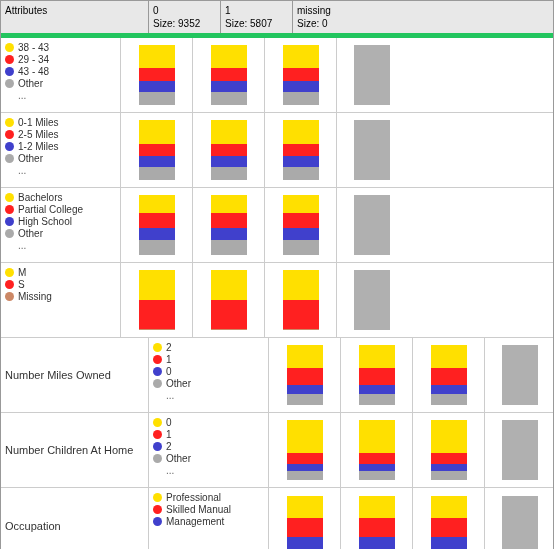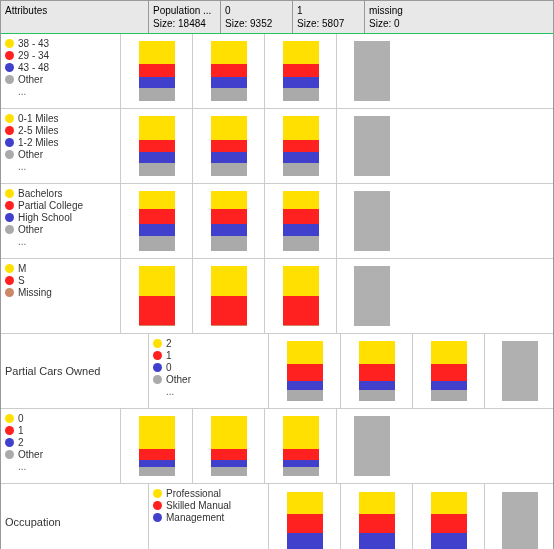--- a/index.html
+++ b/index.html
@@ -7,21 +7,21 @@
 
     .table-container {
       width: 554px;
       border: 1px solid #999;
       overflow: hidden;
     }
 
     .table-header {
       display: flex;
       background: #e8e8e8;
-      border-bottom: 1px solid #22c55e;
+      border-bottom: 5px solid #22c55e;
     }
 
     .col-attributes { width: 148px; min-width: 148px; }
     .col-states { width: 120px; min-width: 120px; }
     .col-pop { width: 72px; min-width: 72px; }
     .col-0 { width: 72px; min-width: 72px; }
     .col-1 { width: 72px; min-width: 72px; }
     .col-missing { width: 70px; min-width: 70px; }
 
     .header-cell {
@@ -114,24 +114,20 @@
     }
   </style>
 </head>
 <body>
 
 <div class="table-container">
 
   <div class="table-header">
     <div class="header-cell col-attributes">
       <span>Attributes</span>
-    </div>
-    <div class="header-cell col-pop">
-      <div>Population ...</div>
-      <div>Size: 18484</div>
     </div>
     <div class="header-cell col-0">
       <div>0</div>
       <div>Size: 9352</div>
     </div>
     <div class="header-cell col-1">
       <div>1</div>
       <div>Size: 5807</div>
     </div>
     <div class="header-cell col-missing">
@@ -319,21 +315,21 @@
             <div class="bar-segment" style="background-color: rgb(255, 224, 0); height: 50%;"></div>
             <div class="bar-segment" style="background-color: rgb(255, 32, 32); height: 48%;"></div>
             <div class="bar-segment" style="background-color: rgb(204, 136, 102); height: 2%;"></div>
           </div>
         </div>
         <div class="cell cell-chart-missing col-missing">
           <div class="gray-box"></div>
         </div>
       </div>
       <div class="table-row">
-        <div class="cell cell-attr col-attributes">Partial Cars Owned</div>
+        <div class="cell cell-attr col-attributes">Number Miles Owned</div>
         <div class="cell cell-states col-states">
           <div class="state-item">
             <span class="dot" style="background-color: rgb(255, 224, 0);"></span>
             <span>2</span>
           </div>
           <div class="state-item">
             <span class="dot" style="background-color: rgb(255, 32, 32);"></span>
             <span>1</span>
           </div>
           <div class="state-item">
@@ -368,20 +364,21 @@
             <div class="bar-segment" style="background-color: rgb(255, 32, 32); height: 28%;"></div>
             <div class="bar-segment" style="background-color: rgb(64, 64, 204); height: 15%;"></div>
             <div class="bar-segment" style="background-color: rgb(170, 170, 170); height: 19%;"></div>
           </div>
         </div>
         <div class="cell cell-chart-missing col-missing">
           <div class="gray-box"></div>
         </div>
       </div>
       <div class="table-row">
+        <div class="cell cell-attr col-attributes">Number Children At Home</div>
         <div class="cell cell-states col-states">
           <div class="state-item">
             <span class="dot" style="background-color: rgb(255, 224, 0);"></span>
             <span>0</span>
           </div>
           <div class="state-item">
             <span class="dot" style="background-color: rgb(255, 32, 32);"></span>
             <span>1</span>
           </div>
           <div class="state-item">

